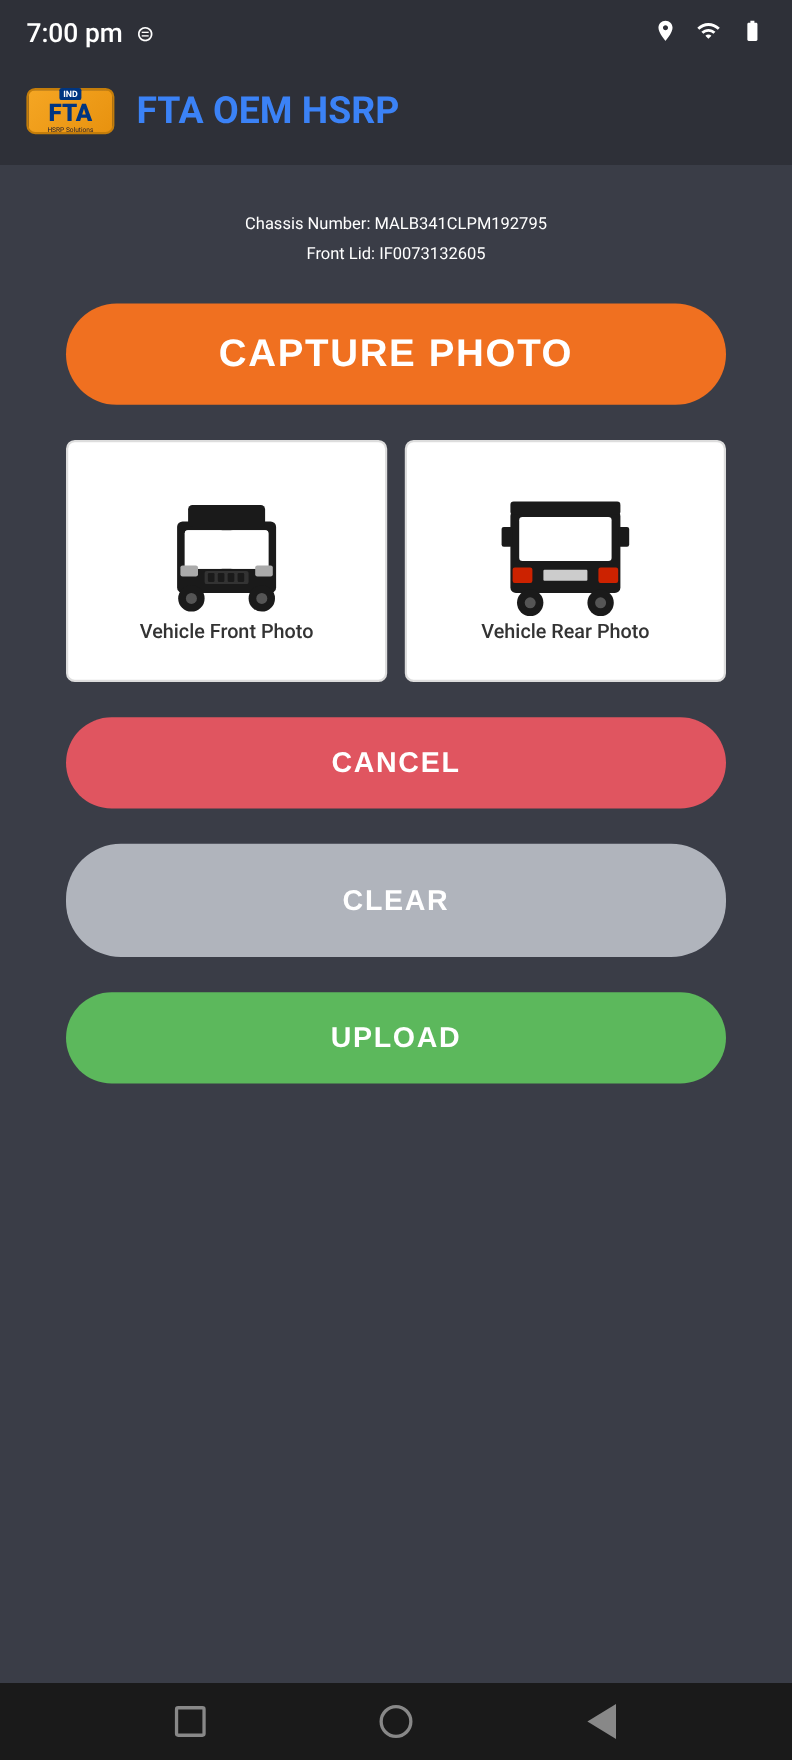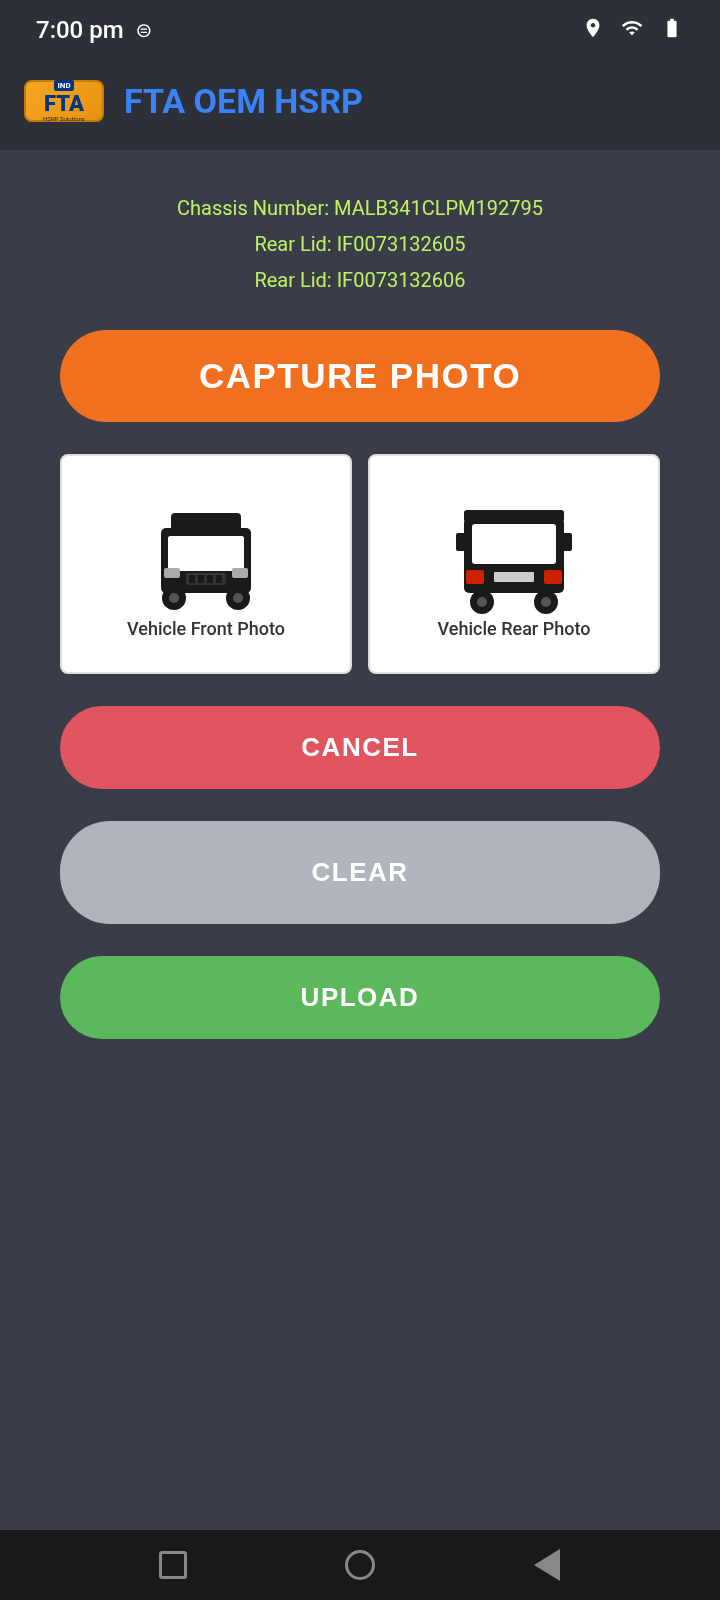--- a/index.html
+++ b/index.html
@@ -15,21 +15,21 @@
       flex-direction: column;
     }
 
     
     .status-bar {
       background-color: #2e3038;
       height: 60px;
       display: flex;
       align-items: center;
       justify-content: space-between;
-      padding: 0 36px;
+      padding: 0 24px;
     }
 
     .status-left {
       display: flex;
       align-items: center;
       gap: 12px;
     }
 
     .status-time {
       font-size: 24px;
@@ -108,22 +108,22 @@
       gap: 32px;
     }
 
     
     .info-section {
       text-align: center;
       line-height: 1.8;
     }
 
     .info-text {
-      font-size: 20px;
-      color: #bef264;
+      font-size: 15px;
+      color: #ffffff;
     }
 
     
     .capture-btn {
       background-color: #f07020;
       color: #ffffff;
       border: none;
       border-radius: 50px;
       padding: 26px 40px;
       font-size: 35px;
@@ -284,22 +284,21 @@
     <div class="logo-text">FTA</div>
     <div class="logo-subtext">HSRP Solutions</div>
   </div>
   <span class="app-title">FTA OEM HSRP</span>
 </div>
 
 <div class="main-content">
 
   <div class="info-section">
     <div class="info-text">Chassis Number: MALB341CLPM192795</div>
-    <div class="info-text">Rear Lid: IF0073132605</div>
-    <div class="info-text">Rear Lid: IF0073132606</div>
+    <div class="info-text">Front Lid: IF0073132605</div>
   </div>
 
   <button class="capture-btn">CAPTURE PHOTO</button>
 
   <div class="photo-grid">
 
     <div class="photo-box">
       <svg class="vehicle-icon" viewBox="0 0 120 120" fill="none" xmlns="http://www.w3.org/2000/svg">
 
         <rect x="15" y="30" width="90" height="65" rx="5" fill="#1a1a1a"></rect>

